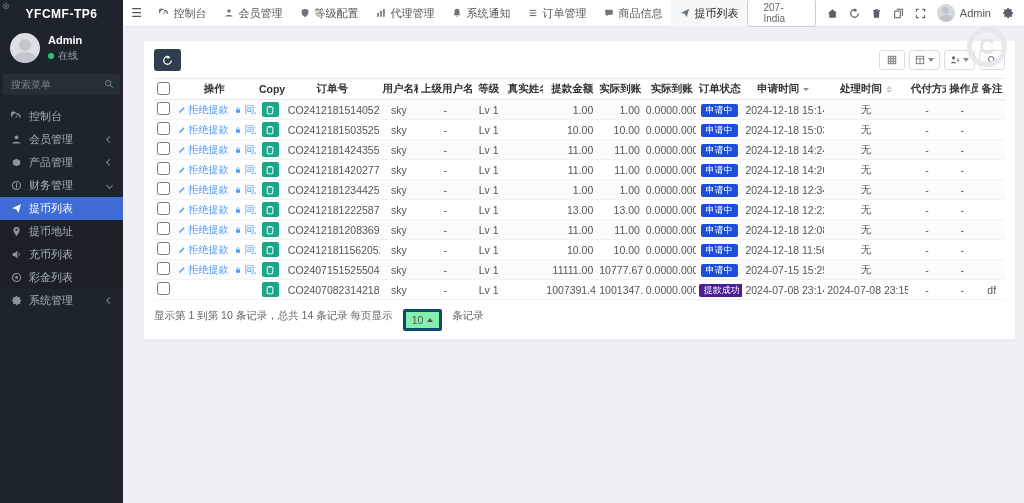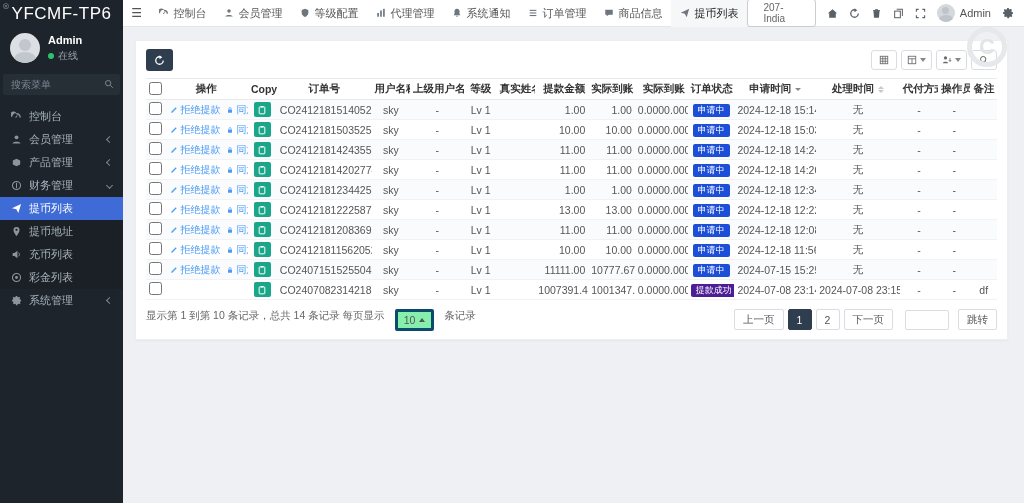--- a/index.html
+++ b/index.html
@@ -3,21 +3,21 @@
 <meta charset="utf-8">
 <style>
   *{box-sizing:border-box;margin:0;padding:0}
   html,body{width:1024px;height:503px;overflow:hidden}
   body{position:relative;font-family:"Liberation Sans","DejaVu Sans",sans-serif;background:#eef0f4;font-size:11px}
   .ic{width:11px;height:11px;fill:currentColor;flex:none}
 
   
   .sidebar{position:absolute;left:0;top:0;width:123px;height:503px;background:#1d242b;color:#a8b2bc;z-index:10}
   .corner-ic{position:absolute;left:2px;top:1px;font-size:9px;color:#6b7680}
-  .logo{height:26px;line-height:28px;text-align:center;color:#fff;font-weight:normal;font-size:17px;letter-spacing:.5px}
+  .logo{height:26px;line-height:28px;text-align:center;color:#fff;font-weight:bold;font-size:12px;letter-spacing:.5px}
   .userpanel{display:flex;align-items:center;gap:8px;padding:7px 10px 9px}
   .avatar{width:30px;height:30px;border-radius:50%;background:#dcdfe3;position:relative;overflow:hidden}
   .avatar:after{content:"";position:absolute;left:9px;top:6px;width:12px;height:12px;border-radius:50%;background:#c2c7cd}
   .avatar:before{content:"";position:absolute;left:4px;top:19px;width:22px;height:14px;border-radius:50%;background:#c2c7cd}
   .uname{color:#fff;font-size:11px;font-weight:bold}
   .ustatus{display:flex;align-items:center;gap:4px;color:#96a1aa;font-size:10px;margin-top:3px}
   .dot{width:6px;height:6px;border-radius:50%;background:#2bc46d}
   .side-search{margin:2px 3px 10px;position:relative}
   .side-search input{width:100%;height:21px;background:#262e36;border:none;border-radius:2px;color:#cfd6dc;font-size:10px;padding:0 20px 0 8px;outline:none}
   .side-search input::placeholder{color:#7d8791}
@@ -40,21 +40,21 @@
   .top-right{margin-left:auto;display:flex;align-items:center;gap:11px;padding-right:10px}
   .region-box{border:1px solid #ccc;border-radius:3px;font-size:10px;color:#666;padding:2px 15px;cursor:pointer}
   .top-ic{color:#5a6067;cursor:pointer;display:flex}
   .mini-avatar{width:18px;height:18px;border-radius:50%;background:#d5d8dc;position:relative;overflow:hidden}
   .mini-avatar:after{content:"";position:absolute;left:5.5px;top:3px;width:7px;height:7px;border-radius:50%;background:#bfc4ca}
   .mini-avatar:before{content:"";position:absolute;left:2px;top:11px;width:14px;height:9px;border-radius:50%;background:#bfc4ca}
   .top-user{display:flex;align-items:center;gap:5px;color:#555;cursor:pointer}
 
   
   .watermark{position:absolute;right:17px;top:27px;width:40px;height:40px;border-radius:50%;border:5px solid #e6e8eb;color:#e2e4e8;font-size:22px;font-weight:bold;display:flex;align-items:center;justify-content:center;z-index:8}
-  .card{position:absolute;left:135px;top:40px;width:873px;min-height:293px;background:#fff;border:1px solid #eceef1;box-shadow:0 1px 2px rgba(0,0,0,.04);padding:8px 10px;z-index:7}
+  .card{position:absolute;left:143px;top:40px;width:873px;min-height:293px;background:#fff;border:1px solid #eceef1;box-shadow:0 1px 2px rgba(0,0,0,.04);padding:8px 10px;z-index:7}
   .toolbar{display:flex;align-items:center;margin-bottom:7px}
   .btn-refresh{width:27px;height:22px;background:#2f3e4e;border:none;border-radius:3px;display:flex;align-items:center;justify-content:center;color:#fff;cursor:pointer}
   .tool-group{margin-left:auto;display:flex;gap:4px}
   .tool-btn{height:20px;min-width:26px;border:1px solid #d9dde1;border-radius:3px;background:#fff;display:flex;align-items:center;justify-content:center;gap:3px;padding:0 5px;color:#666;cursor:pointer}
   .tool-btn .ic{width:10px;height:10px}
   .caret-d{width:0;height:0;border-left:3px solid transparent;border-right:3px solid transparent;border-top:4px solid #888}
   .caret-u{width:0;height:0;border-left:3px solid transparent;border-right:3px solid transparent;border-bottom:4px solid #555}
 
   table{width:100%;border-collapse:collapse;font-size:10.5px;color:#555;table-layout:fixed}
   th{font-weight:bold;color:#333;height:21px;padding:0 3px;border-top:1px solid #e8eaec;border-bottom:1px solid #e8eaec;white-space:nowrap;overflow:hidden;text-align:center}
@@ -633,24 +633,14 @@
       </tbody>
   </table>
 
   <div class="pagebar">
     <span>显示第 1 到第 10 条记录，总共 14 条记录 每页显示</span>
     <span class="page-size">
       <span>10</span>
       <span class="caret-u"></span>
     </span>
     <span>条记录</span>
-    <div class="pg-right">
-      <div class="pg-btn">上一页</div>
-      <span id="page-btns" style="display:flex;gap:4px">
-          <div class="pg-btn active">1</div>
-          <div class="pg-btn">2</div>
-        </span>
-      <div class="pg-btn">下一页</div>
-      <input class="jump-input" style="">
-      <div class="pg-btn jump-btn">跳转</div>
-    </div>
   </div>
 </div>
 
 </body></html>

